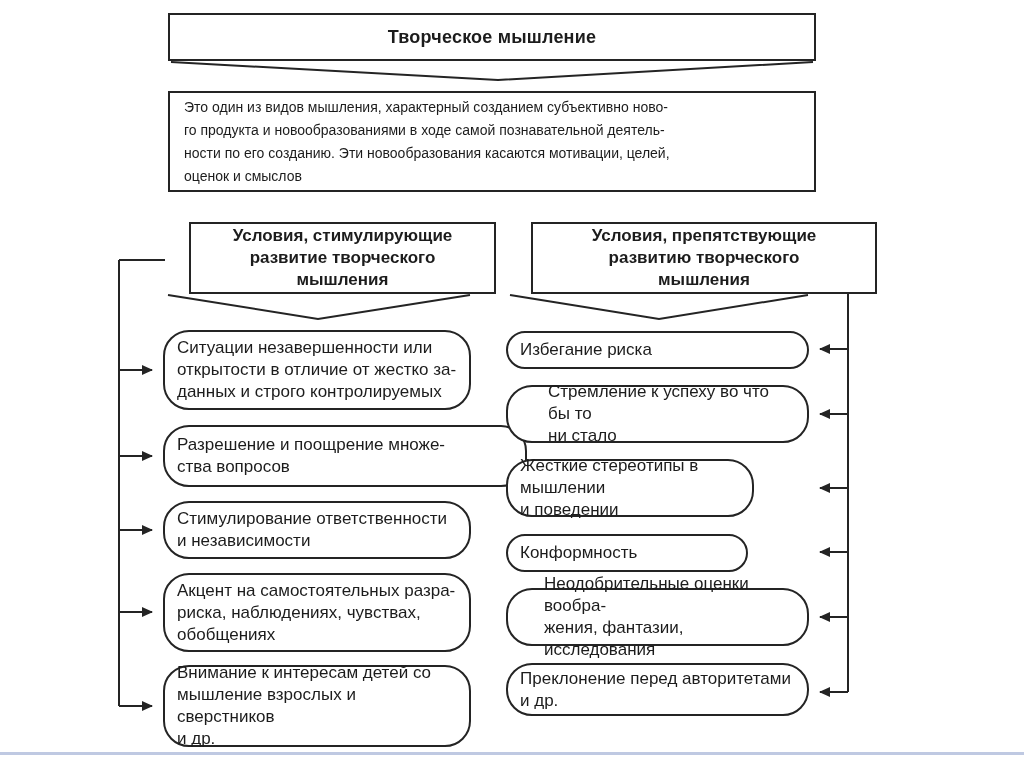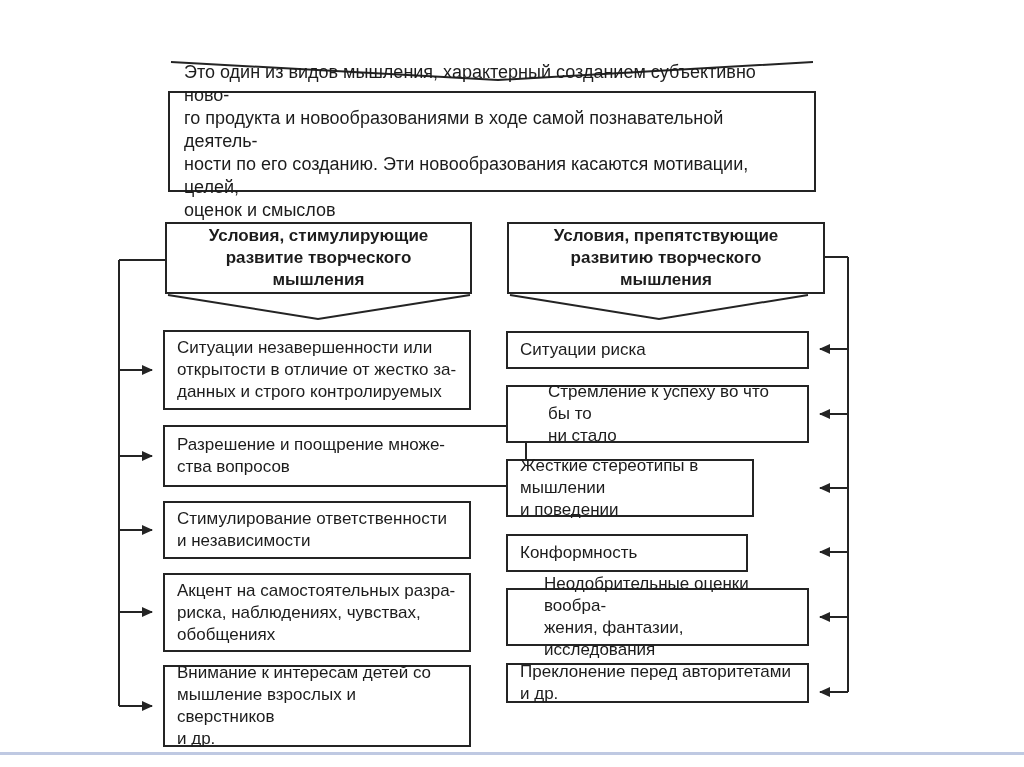--- a/index.html
+++ b/index.html
@@ -21,37 +21,39 @@
     align-items: center;
     white-space: pre-line;
   }
   .title-box {
     justify-content: center;
     font-weight: bold;
     font-size: 18px;
     letter-spacing: 0.2px;
   }
   .def-box {
-    font-size: 18px;
+    font-size: 14px;
     line-height: 23px;
     padding: 4px 14px;
     align-items: center;
   }
   .header-box {
     justify-content: center;
     text-align: center;
     font-weight: bold;
     font-size: 17px;
     line-height: 22px;
     padding: 2px 0;
+    margin-left: 24px;
   }
   .item-box {
     font-size: 17px;
     line-height: 22px;
     padding: 4px 12px;
+    border-radius: 26px;
   }
   svg.connectors { position: absolute; inset: 0; pointer-events: none; }
   .bottom-rule {
     position: absolute;
     left: 0; top. 752px;
     top: 752px;
     width: 1024px; height: 3px;
   }
 </style>
 </head>
@@ -90,52 +92,53 @@
     <g stroke="#242424" stroke-width="2" fill="none">
       <line x1="848" y1="349" x2="820" y2="349" marker-end="url(#arr)"></line>
       <line x1="848" y1="414" x2="820" y2="414" marker-end="url(#arr)"></line>
       <line x1="848" y1="488" x2="820" y2="488" marker-end="url(#arr)"></line>
       <line x1="848" y1="552" x2="820" y2="552" marker-end="url(#arr)"></line>
       <line x1="848" y1="617" x2="820" y2="617" marker-end="url(#arr)"></line>
       <line x1="848" y1="692" x2="820" y2="692" marker-end="url(#arr)"></line>
     </g>
   </svg>
 
+  <div class="box title-box" style="left:168px; top:13px; width:648px; height:48px;">Творческое мышление</div>
 
   <div class="box def-box" style="left:168px; top:91px; width:648px; height:101px;">Это один из видов мышления, характерный созданием субъективно ново-
 го продукта и новообразованиями в ходе самой познавательной деятель-
 ности по его созданию. Эти новообразования касаются мотивации, целей,
 оценок и смыслов</div>
 
   <div class="box header-box" style="left:165px; top:222px; width:307px; height:72px;">Условия, стимулирующие
 развитие творческого
 мышления</div>
-  <div class="box header-box" style="left:507px; top:222px; width:318px; height:72px;">Условия, препятствующие
+  <div class="box header-box" style="left:507px; top:222px; width:346px; height:72px;">Условия, препятствующие
 развитию творческого
 мышления</div>
 
   <div class="box item-box" style="left:163px; top:330px; width:308px; height:80px;">Ситуации незавершенности или
 открытости в отличие от жестко за-
 данных и строго контролируемых</div>
   <div class="box item-box" style="left:163px; top:425px; width:364px; height:62px;">Разрешение и поощрение множе-
 ства вопросов</div>
   <div class="box item-box" style="left:163px; top:501px; width:308px; height:58px;">Стимулирование ответственности
 и независимости</div>
   <div class="box item-box" style="left:163px; top:573px; width:308px; height:79px;">Акцент на самостоятельных разра-
 риска, наблюдениях, чувствах,
 обобщениях</div>
   <div class="box item-box" style="left:163px; top:665px; width:308px; height:82px;">Внимание к интересам детей со
 мышление взрослых и сверстников
 и др.</div>
 
-  <div class="box item-box" style="left:506px; top:331px; width:303px; height:38px;">Ситуации риска</div>
+  <div class="box item-box" style="left:506px; top:331px; width:303px; height:38px;">Избегание риска</div>
   <div class="box item-box" style="left:506px; top:385px; width:303px; height:58px;padding-left:40px;">Стремление к успеху во что бы то
 ни стало</div>
   <div class="box item-box" style="left:506px; top:459px; width:248px; height:58px;">Жесткие стереотипы в мышлении
 и поведении</div>
   <div class="box item-box" style="left:506px; top:534px; width:242px; height:38px;">Конформность</div>
   <div class="box item-box" style="left:506px; top:588px; width:303px; height:58px;padding-left:36px;">Неодобрительные оценки вообра-
 жения, фантазии, исследования</div>
-  <div class="box item-box" style="left:506px; top:663px; width:303px; height:40px;">Преклонение перед авторитетами
+  <div class="box item-box" style="left:506px; top:663px; width:303px; height:53px;">Преклонение перед авторитетами
 и др.</div>
 
   <div class="bottom-rule" style="background: rgb(191, 201, 226);"></div>
 </div>
 
 </body></html>

